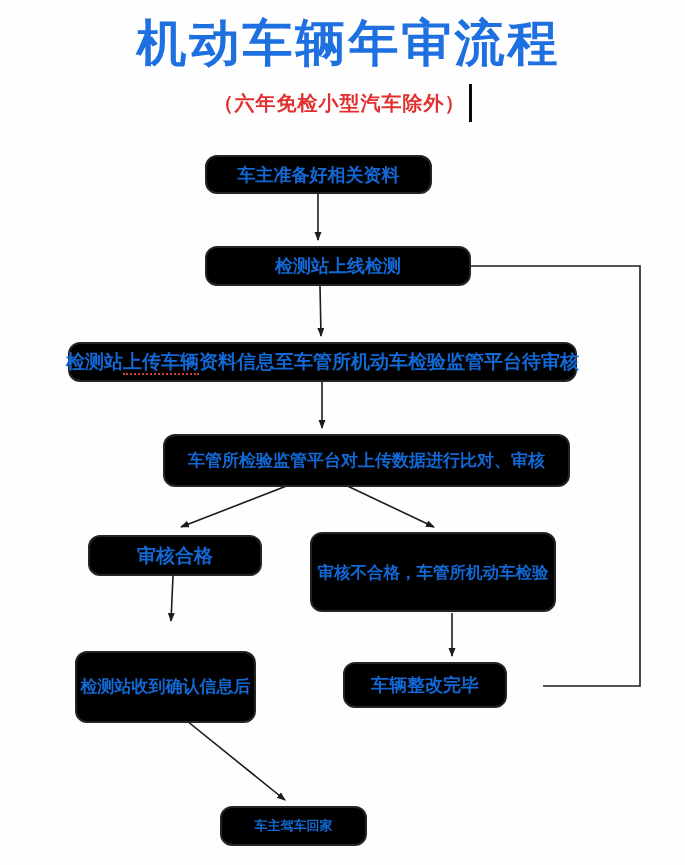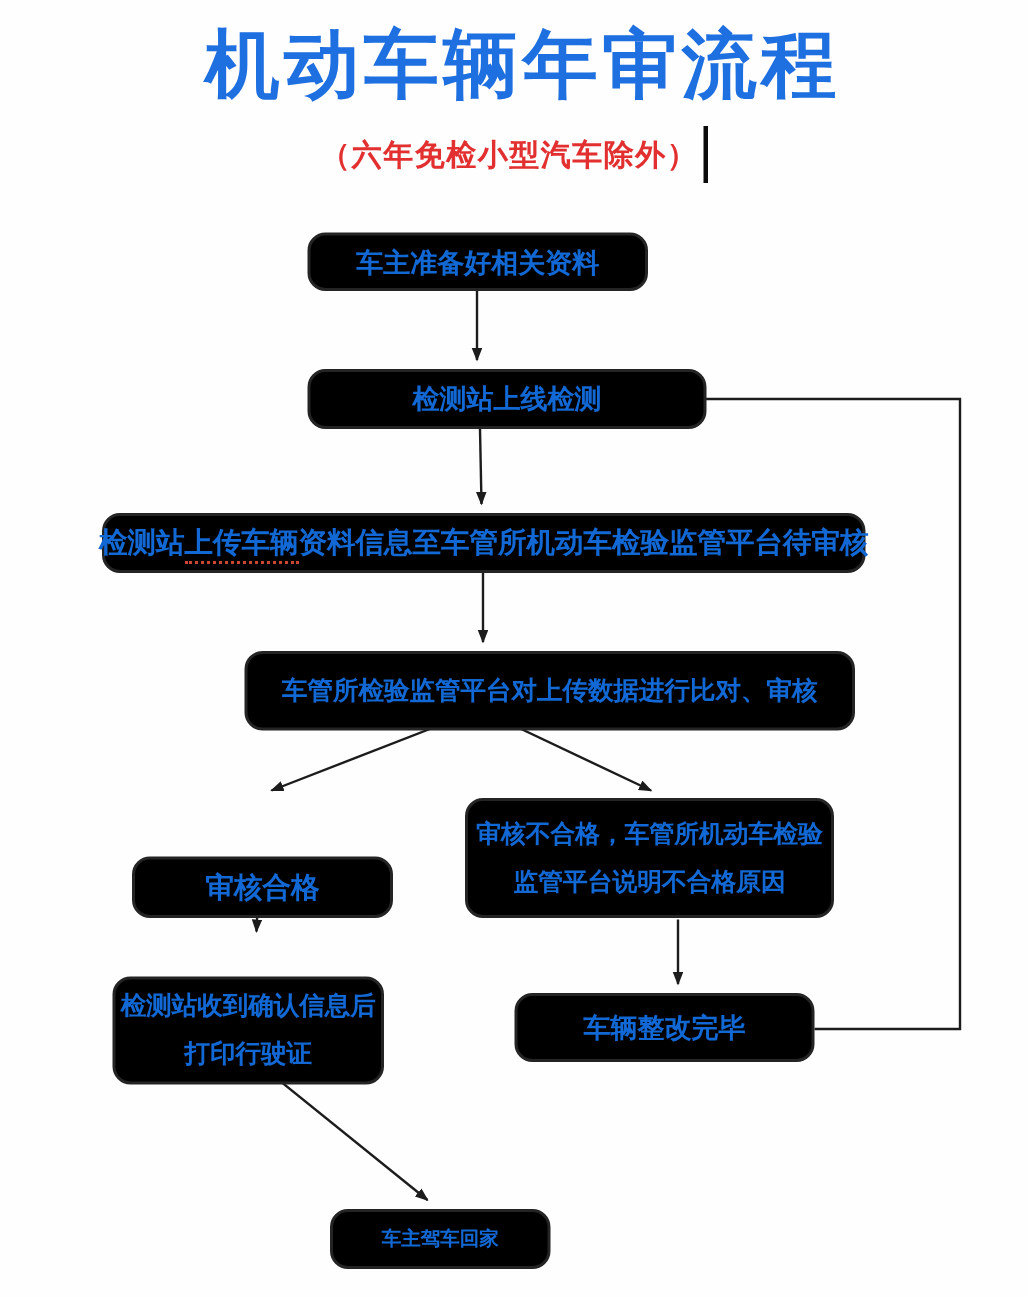--- a/index.html
+++ b/index.html
@@ -32,24 +32,24 @@
   .node{
     position:absolute;box-sizing:border-box;
     background:#000000;border:2px solid #242424;border-radius:12px;
     display:flex;flex-direction:column;align-items:center;justify-content:center;
     color:#1268d4;font-weight:700;text-align:center;white-space:nowrap;
   }
   #n-prepare   {left:205px;top:155px;width:227px;height:39px;font-size:18px;}
   #n-inspection{left:205px;top:246px;width:266px;height:40px;font-size:18px;}
   #n-upload    {left:68px; top:342px;width:509px;height:40px;font-size:19px;}
   #n-compare   {left:116px;top:434px;width:407px;height:53px;font-size:17px;margin-left:47px;}
-  #n-pass      {left:88px; top:535px;width:174px;height:41px;font-size:19px;margin-top:36px;}
+  #n-pass      {left:88px; top:535px;width:174px;height:41px;font-size:19px;}
   #n-fail      {left:310px;top:532px;width:246px;height:80px;font-size:16.5px;line-height:1.95;}
   #n-print     {left:75px; top:627px;width:181px;height:72px;font-size:17px;line-height:1.9;margin-top:24px;}
-  #n-rectify   {left:343px;top:662px;width:200px;height:46px;font-size:18px;}
+  #n-rectify   {left:343px;top:662px;width:164px;height:46px;font-size:18px;}
   #n-home      {left:220px;top:806px;width:147px;height:40px;font-size:13px;}
   .spell-underline{border-bottom:2px dotted #cc4433;padding-bottom:1px;}
 </style>
 </head>
 <body>
 
 <div class="canvas">
 
   <h1 class="page-title">机动车辆年审流程</h1>
 
@@ -90,26 +90,24 @@
   <div class="node" id="n-compare">
     <span>车管所检验监管平台对上传数据进行比对、审核</span>
   </div>
 
   <div class="node" id="n-pass">
     <span>审核合格</span>
   </div>
 
   <div class="node" id="n-fail">
     <span>审核不合格，车管所机动车检验</span>
-    <span>监管平台说明不合格原因</span>
   </div>
 
   <div class="node" id="n-print">
     <span>检测站收到确认信息后</span>
-    <span>打印行驶证</span>
   </div>
 
   <div class="node" id="n-rectify">
     <span>车辆整改完毕</span>
   </div>
 
   <div class="node" id="n-home">
     <span>车主驾车回家</span>
   </div>
 

